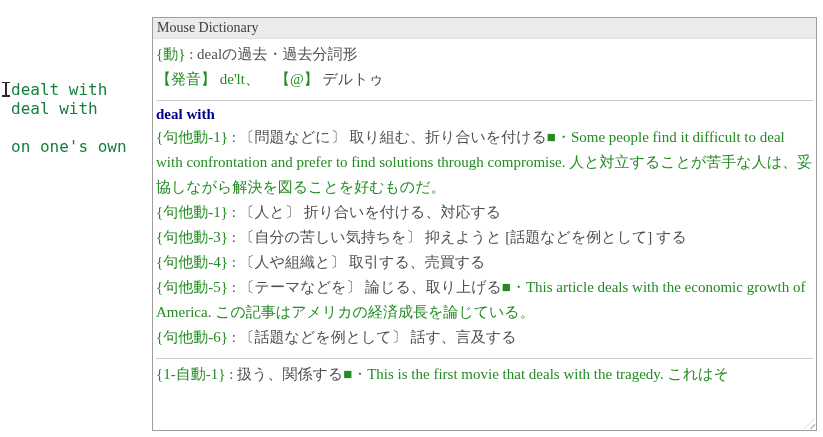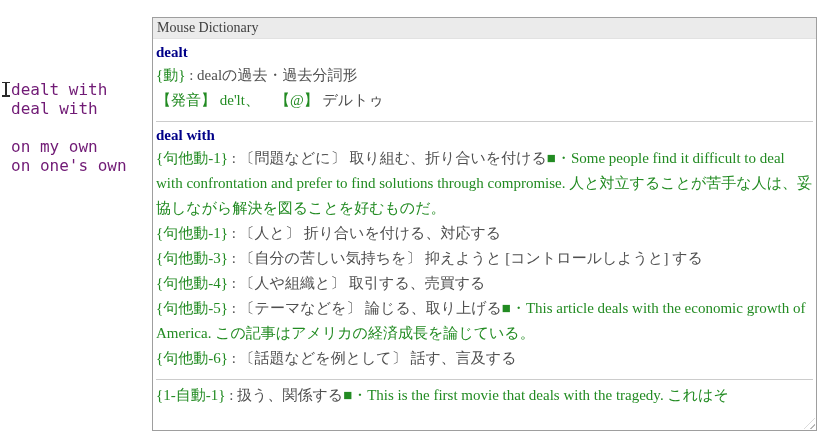--- a/index.html
+++ b/index.html
@@ -9,21 +9,21 @@
     position:relative;
     overflow:hidden;
     font-family:"Liberation Serif", serif;
   }
 
   
   .left-text {
     position:absolute; left:11px; top:80px;
     font-family:"DejaVu Sans Mono", monospace;
     font-size:16px; line-height:19px;
-    color:#701a75;
+    color:#15803d;
     white-space:pre;
   }
   .text-line { height:19px; }
 
   
   .ibeam { position:absolute; left:1px; top:81px; width:9px; height:16px; }
   .ibeam .stem {
     position:absolute; left:4px; top:1px; width:1.6px; height:13.5px;
     background:#2a2a2a;
   }
@@ -80,37 +80,36 @@
 </style>
 </head>
 <body>
 
 <span class="ibeam">
   <span class="cap-top"></span>
   <span class="stem"></span>
   <span class="cap-bottom"></span>
 </span>
 
-<div class="left-text" id="left-text"><div class="text-line">dealt with</div><div class="text-line">deal with</div><div class="text-line">&nbsp;</div><div class="text-line">on my own</div><div class="text-line">on one's own</div></div>
+<div class="left-text" id="left-text"><div class="text-line">dealt with</div><div class="text-line">deal with</div><div class="text-line">&nbsp;</div><div class="text-line">on one's own</div></div>
 
 <div class="dict-panel">
   <div class="titlebar">
     <span>Mouse Dictionary</span>
   </div>
   <div class="dict-content" id="dict-content">
       <div class="entry">
-        <div class="entry-head">dealt</div>
         <div class="def-line"><span class="seg-green">{動}</span><span class="seg-body"> : dealの過去・過去分詞形</span></div>
         <div class="def-line"><span class="seg-green">【発音】 de'lt、　【@】</span><span class="seg-body"> デルトゥ</span></div>
       </div>
       <div class="entry">
         <div class="entry-head">deal with</div>
         <div class="def-line"><span class="seg-green">{句他動-1}</span><span class="seg-body"> : 〔問題などに〕 取り組む、折り合いを付ける</span><span class="seg-green">■・Some people find it difficult to deal with confrontation and prefer to find solutions through compromise. 人と対立することが苦手な人は、妥協しながら解決を図ることを好むものだ。</span></div>
         <div class="def-line"><span class="seg-green">{句他動-1}</span><span class="seg-body"> : 〔人と〕 折り合いを付ける、対応する</span></div>
-        <div class="def-line"><span class="seg-green">{句他動-3}</span><span class="seg-body"> : 〔自分の苦しい気持ちを〕 抑えようと [コントロールしようと] する</span></div>
+        <div class="def-line"><span class="seg-green">{句他動-3}</span><span class="seg-body"> : 〔自分の苦しい気持ちを〕 抑えようと [話題などを例として] する</span></div>
         <div class="def-line"><span class="seg-green">{句他動-4}</span><span class="seg-body"> : 〔人や組織と〕 取引する、売買する</span></div>
         <div class="def-line"><span class="seg-green">{句他動-5}</span><span class="seg-body"> : 〔テーマなどを〕 論じる、取り上げる</span><span class="seg-green">■・This article deals with the economic growth of America. この記事はアメリカの経済成長を論じている。</span></div>
         <div class="def-line"><span class="seg-green">{句他動-6}</span><span class="seg-body"> : 〔話題などを例として〕 話す、言及する</span></div>
       </div>
       <div class="entry">
         <div class="def-line"><span class="seg-green">{1-自動-1}</span><span class="seg-body"> : 扱う、関係する</span><span class="seg-green">■・This is the first movie that deals with the tragedy. これはそ</span></div>
       </div>
     </div>
   <div class="resize-handle"></div>
 </div>

